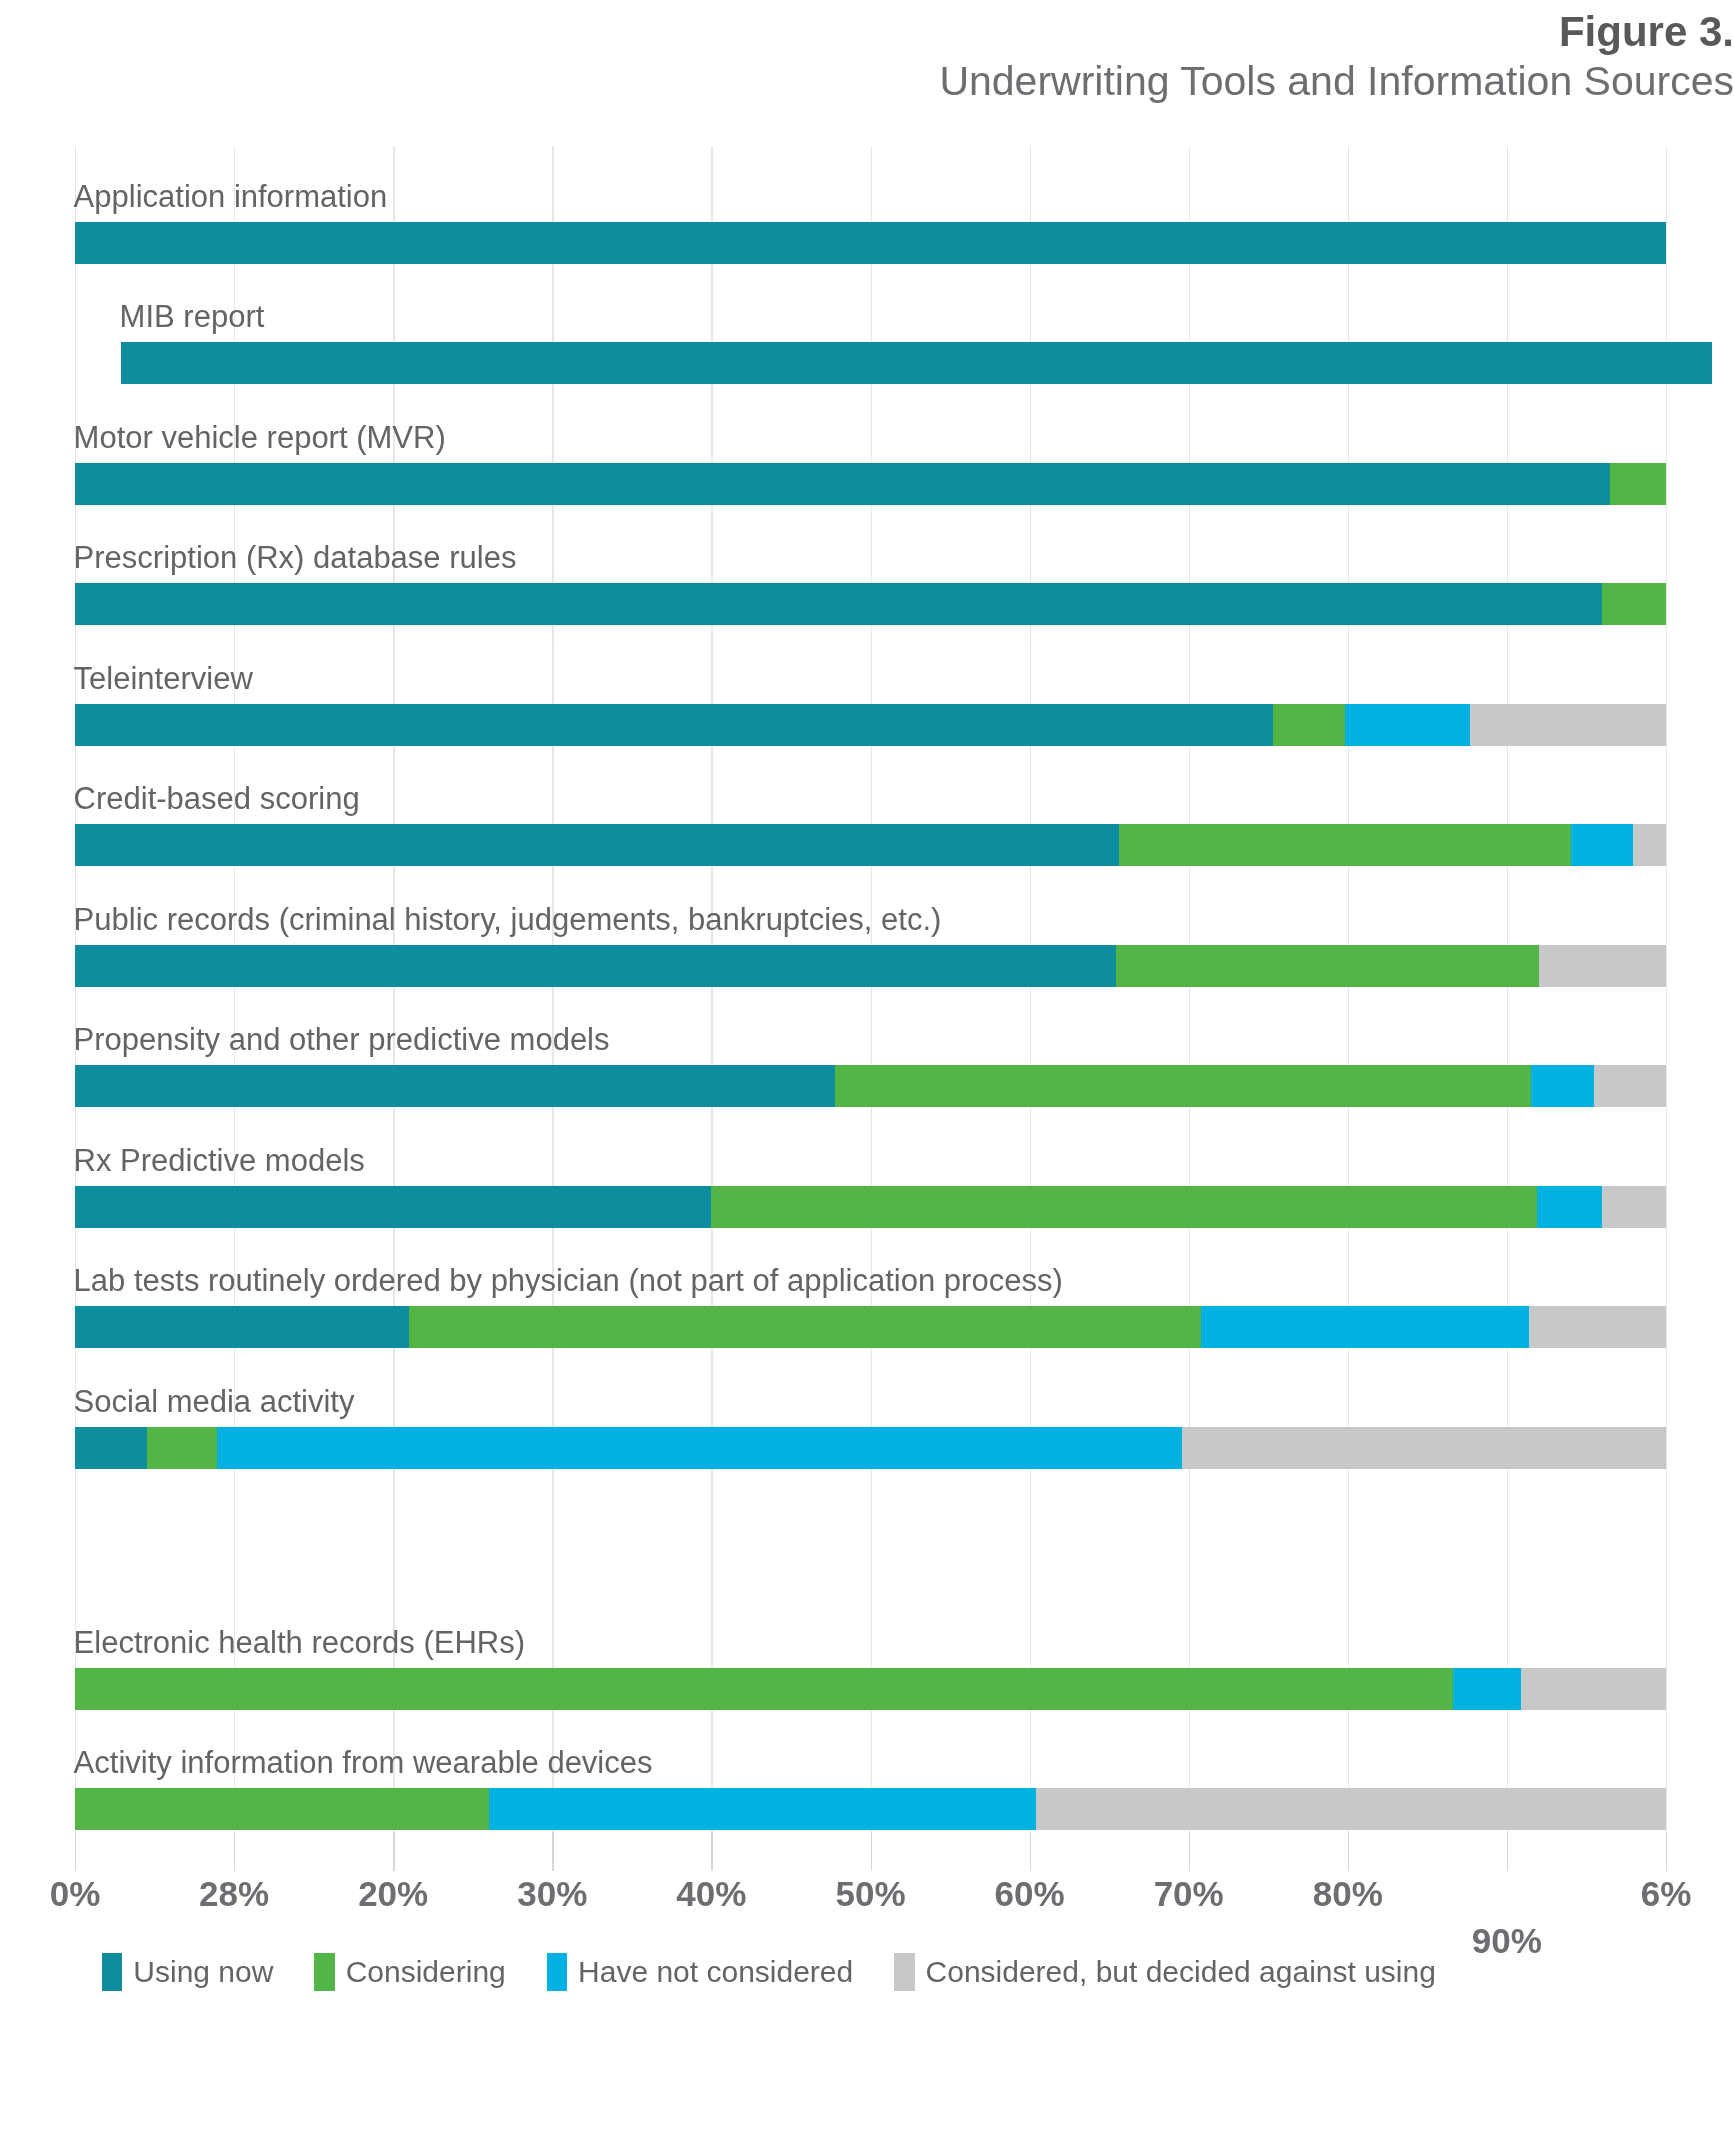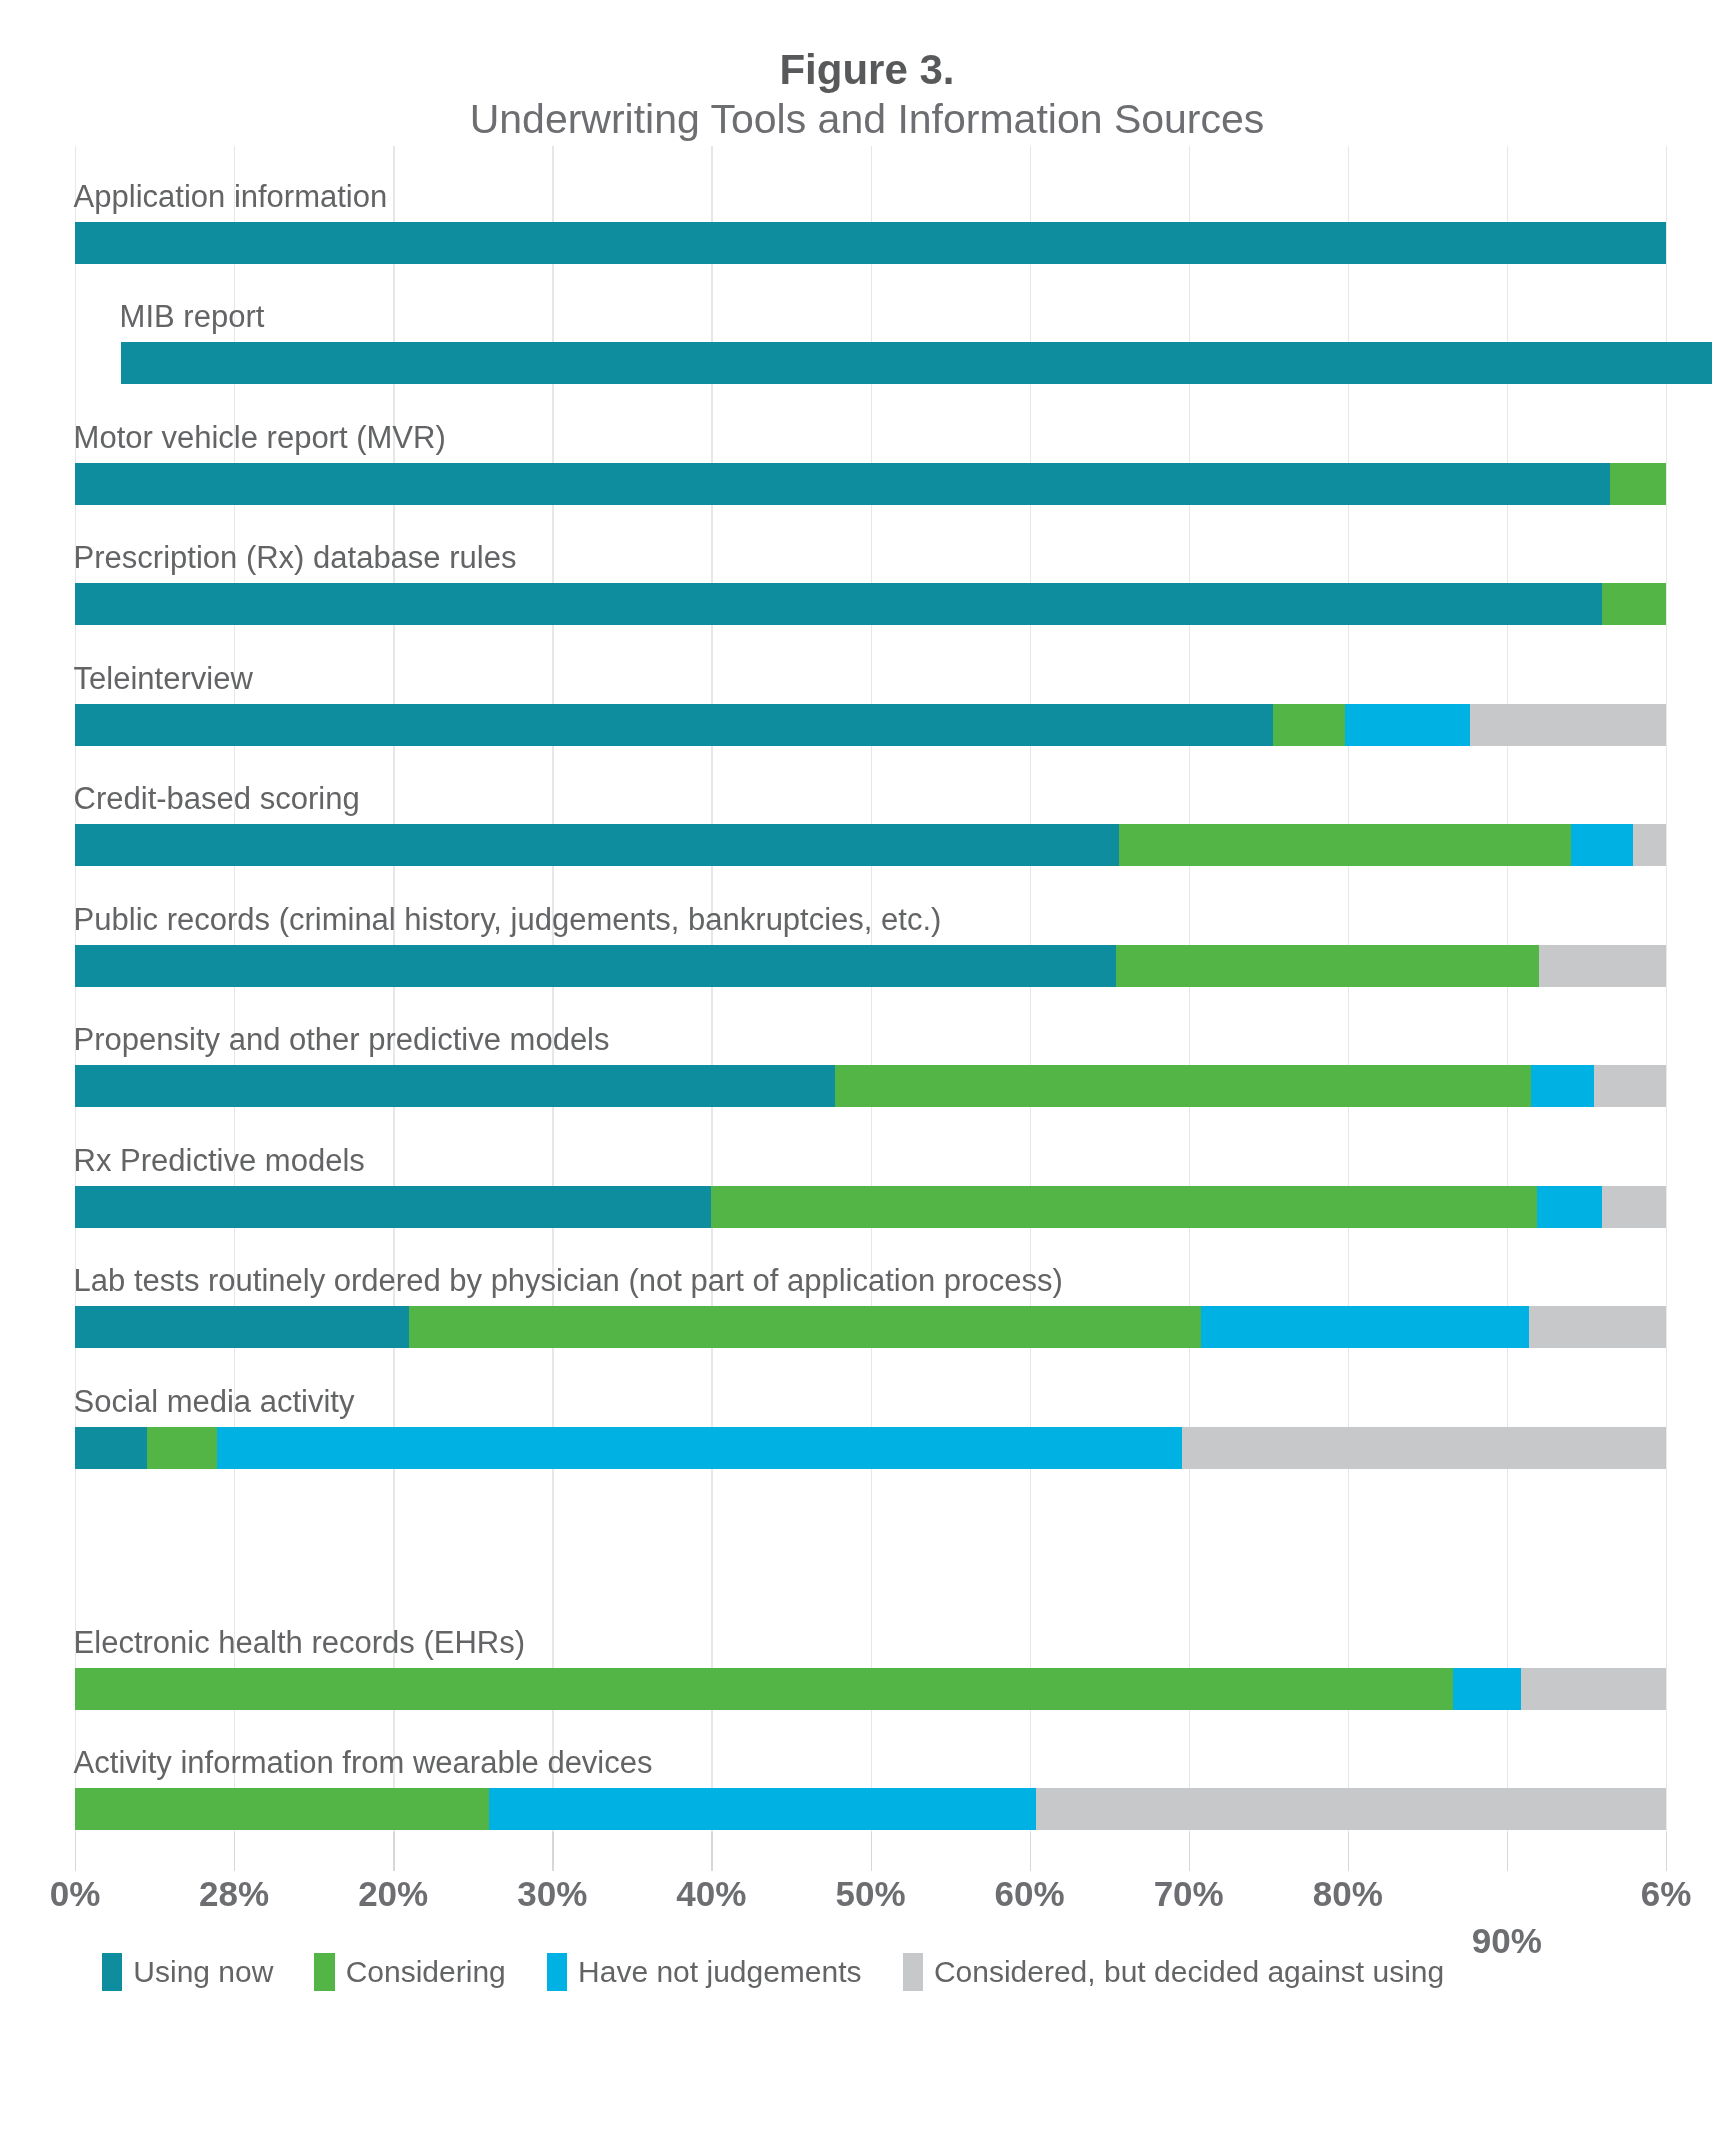--- a/index.html
+++ b/index.html
@@ -10,22 +10,21 @@
     -webkit-font-smoothing:antialiased;
   }
   .figure{
     position:relative;
     width:1734px;height:2140px;
     box-sizing:border-box;
   }
   
   .title-block{
     position:absolute;left:0;top:6.8px;width:1734px;
-    text-align:center;
-    margin-top:38px;
+    text-align:right;
   }
   .title-line1{
     font-size:42px;font-weight:bold;color:#58595b;
     letter-spacing:0px;line-height:49px;
   }
   .title-line2{
     font-size:41px;font-weight:normal;color:#6d6e71;
     line-height:50px;
   }
   
@@ -246,21 +245,21 @@
       <div class="legend-item">
         <span class="legend-swatch" style="background: rgb(13, 141, 158);"></span>
         <span class="legend-text">Using now</span>
       </div>
       <div class="legend-item">
         <span class="legend-swatch" style="background: rgb(82, 181, 69);"></span>
         <span class="legend-text">Considering</span>
       </div>
       <div class="legend-item">
         <span class="legend-swatch" style="background: rgb(0, 178, 227);"></span>
-        <span class="legend-text">Have not judgements</span>
+        <span class="legend-text">Have not considered</span>
       </div>
       <div class="legend-item">
         <span class="legend-swatch" style="background: rgb(199, 200, 202);"></span>
         <span class="legend-text">Considered, but decided against using</span>
       </div>
     </div>
 
 </div>
 
 

